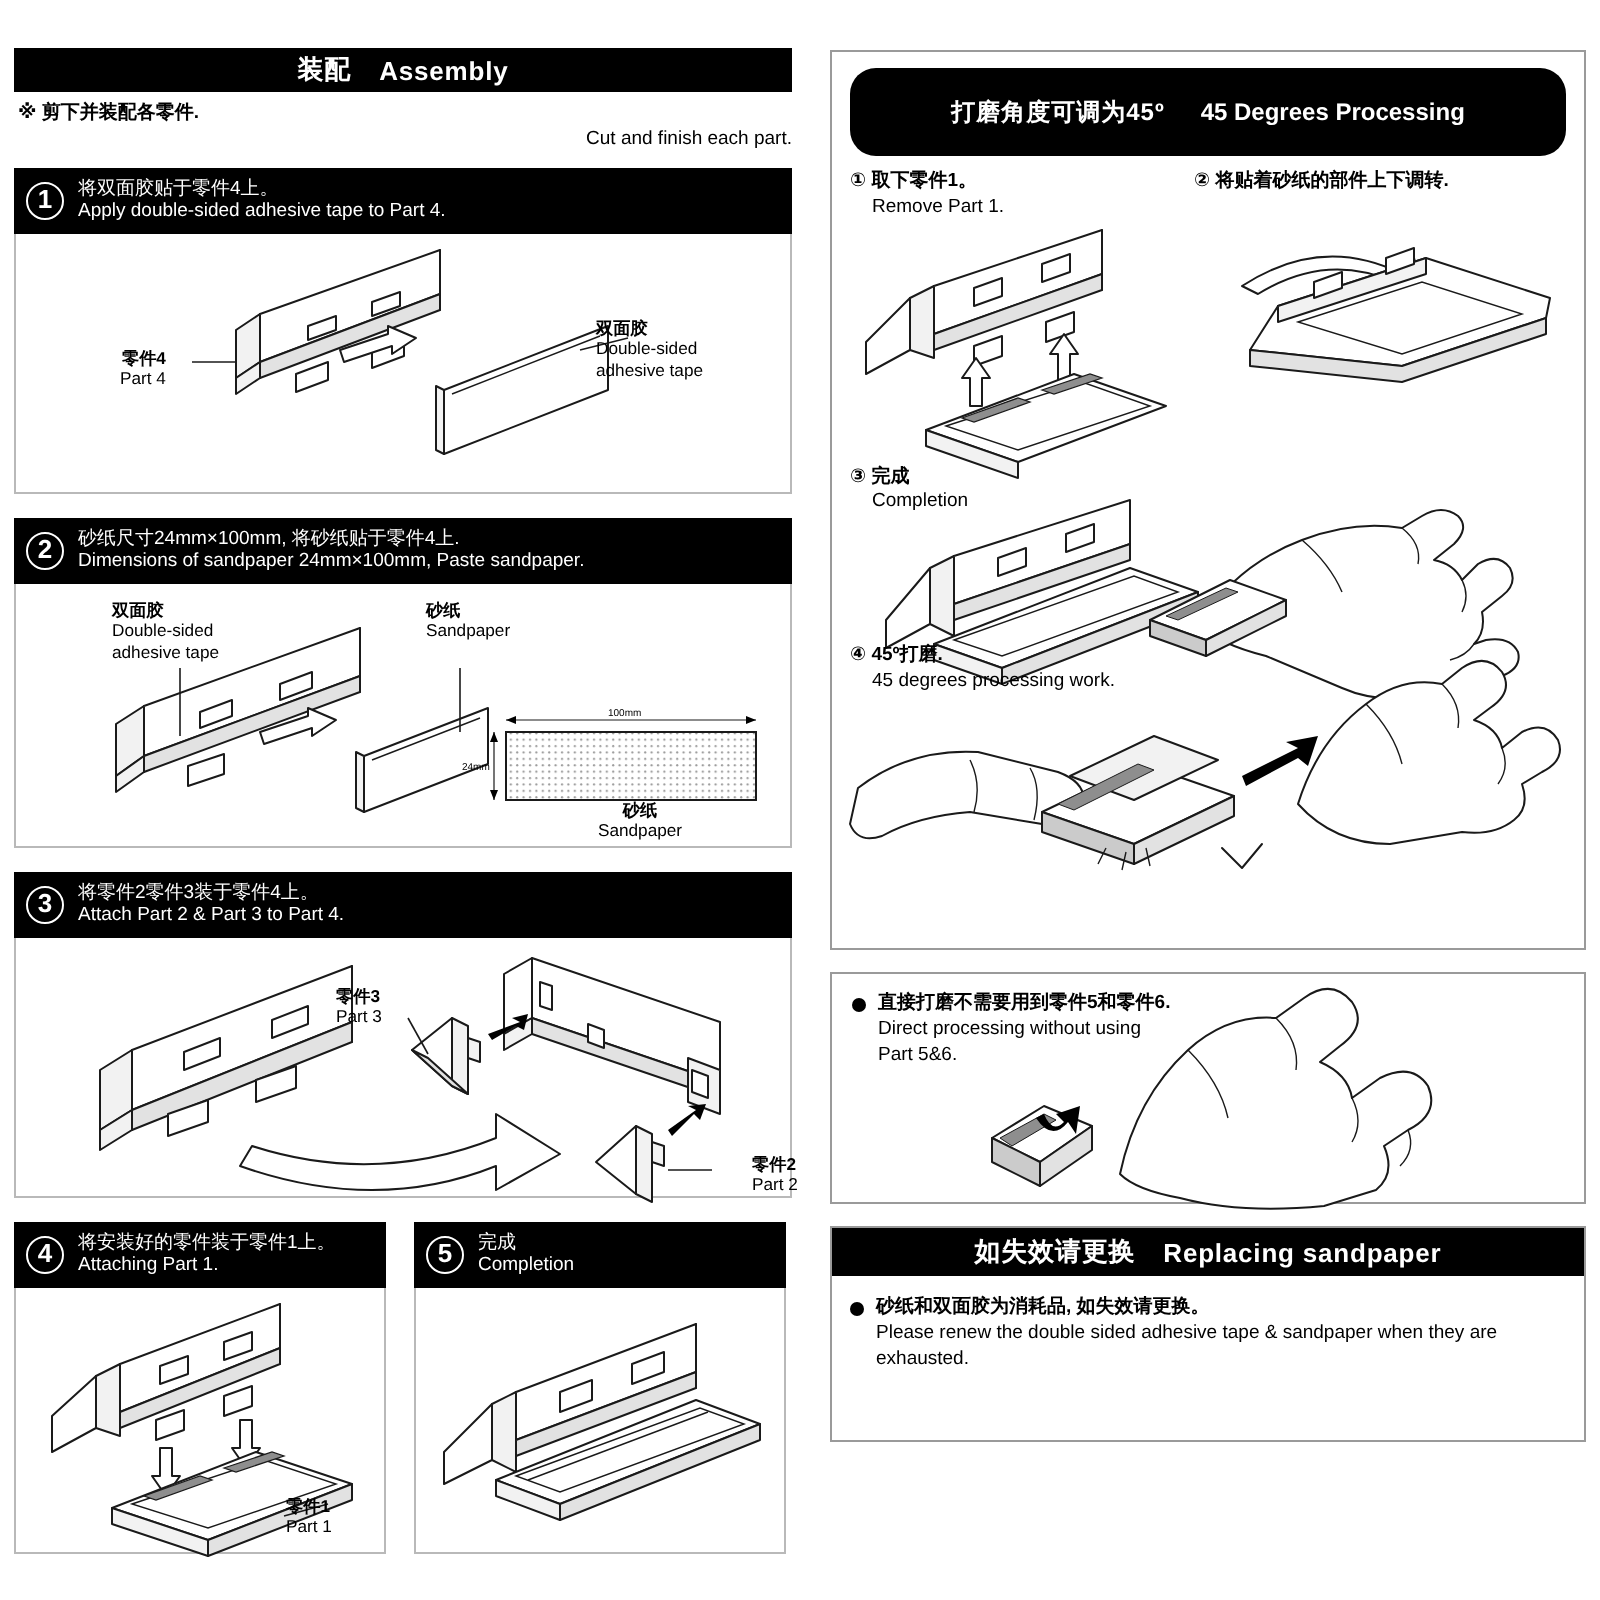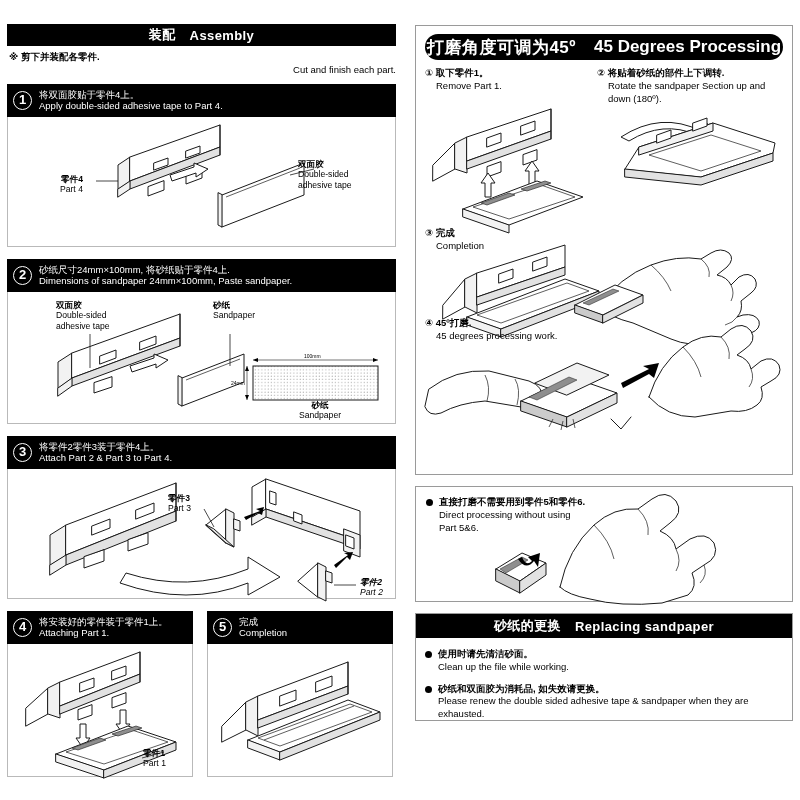--- a/index.html
+++ b/index.html
@@ -22,22 +22,22 @@
     background:#000;color:#fff;
     display:flex;align-items:center;
     box-sizing:border-box;
   }
   .bar-title{
     height:22px;justify-content:center;
     font-size:13px;font-weight:bold;letter-spacing:.4px;
   }
   .bar-title .cn{margin-right:14px;}
   .pill{
-    border-radius:13px;height:26px;justify-content:center;
-    font-size:17px;font-weight:bold;
+    border-radius:13px;height:44px;justify-content:center;
+    font-size:12px;font-weight:bold;
   }
   .pill .cn{margin-right:18px;letter-spacing:.5px;}
 
   
   .step-bar{
     height:33px;padding:0 6px;gap:7px;align-items:center;
   }
   .circ{
     flex:0 0 auto;
     width:19px;height:19px;border-radius:50%;
@@ -277,21 +277,21 @@
         </g>
         <path class="arwk" d="M326 96 L340 86 L336 84 L345 83 L342 91 L339 88 L328 99 Z"></path>
 
         <line class="lead" x1="196" y1="40" x2="206" y2="58"></line>
         <line class="lead" x1="326" y1="116" x2="348" y2="116"></line>
       </svg>
       <div class="lbl" style="left:160px;top:24px;">
         <span class="cn">零件3</span>
         <span class="en">Part 3</span>
       </div>
-      <div class="lbl" style="left:352px;top:108px;font-style:italic;">
+      <div class="lbl" style="left:368px;top:108px;">
         <span class="cn">零件2</span>
         <span class="en">Part 2</span>
       </div>
     </div>
 
     <div style="display:flex;gap:14px;margin-top:12px;">
 
       <div style="width:186px;">
         <div class="bar step-bar">
           <span class="circ">4</span>
@@ -380,21 +380,20 @@
 
       <div style="display:flex;margin-top:7px;">
         <div class="numnote" style="width:172px;">
           <span class="hd">①</span>
           <span class="hd">取下零件1。</span>
           <span class="en">Remove Part 1.</span>
         </div>
         <div class="numnote" style="width:180px;">
           <span class="hd">②</span>
           <span class="hd">将贴着砂纸的部件上下调转.</span>
-          <span class="en">Rotate the sandpaper Section up and down (180º).</span>
         </div>
       </div>
 
       <svg width="360" height="118" viewBox="0 0 360 118" style="margin-top:2px;">
 
         <g>
           <path class="ln f-w" d="M8 58 L30 36 L30 62 L8 74 Z"></path>
           <path class="ln f-l" d="M30 36 L42 30 L42 66 L30 62 Z"></path>
           <path class="ln f-w" d="M42 30 L126 2 L126 24 L42 54 Z"></path>
           <path class="ln f-m" d="M42 54 L126 24 L126 32 L42 62 Z"></path>
@@ -518,31 +517,24 @@
           <path class="ln f-d" d="M0 30 L24 42 L24 54 L0 42 Z"></path>
           <path class="ln f-m" d="M24 42 L50 24 L50 36 L24 54 Z"></path>
           <path class="f-k" d="M4 30 L26 18 L32 21 L10 34 Z" stroke="#1a1a1a" stroke-width=".5"></path>
         </g>
         <path class="arwk" d="M88 68 Q96 80 104 70 L108 76 L110 62 L98 66 L102 70 Q96 76 92 66 Z"></path>
       </svg>
     </div>
 
     <div class="boxed" style="height:108px;margin-top:11px;">
       <div class="bar bar-title" style="height:24px;">
-        <span class="cn">砂纸的更换</span>
+        <span class="cn">如失效请更换</span>
         <span class="en">Replacing sandpaper</span>
       </div>
       <div style="padding:10px 9px 0 9px;">
-        <div class="bullet-row">
-          <span class="dot"></span>
-          <span class="bullet-body">
-            <span class="cn">使用时请先清洁砂面。</span>
-            <span class="en">Clean up the file while working.</span>
-          </span>
-        </div>
         <div class="bullet-row">
           <span class="dot"></span>
           <span class="bullet-body">
             <span class="cn">砂纸和双面胶为消耗品, 如失效请更换。</span>
             <span class="en">Please renew the double sided adhesive tape &amp; sandpaper when they are exhausted.</span>
           </span>
         </div>
       </div>
     </div>
 

